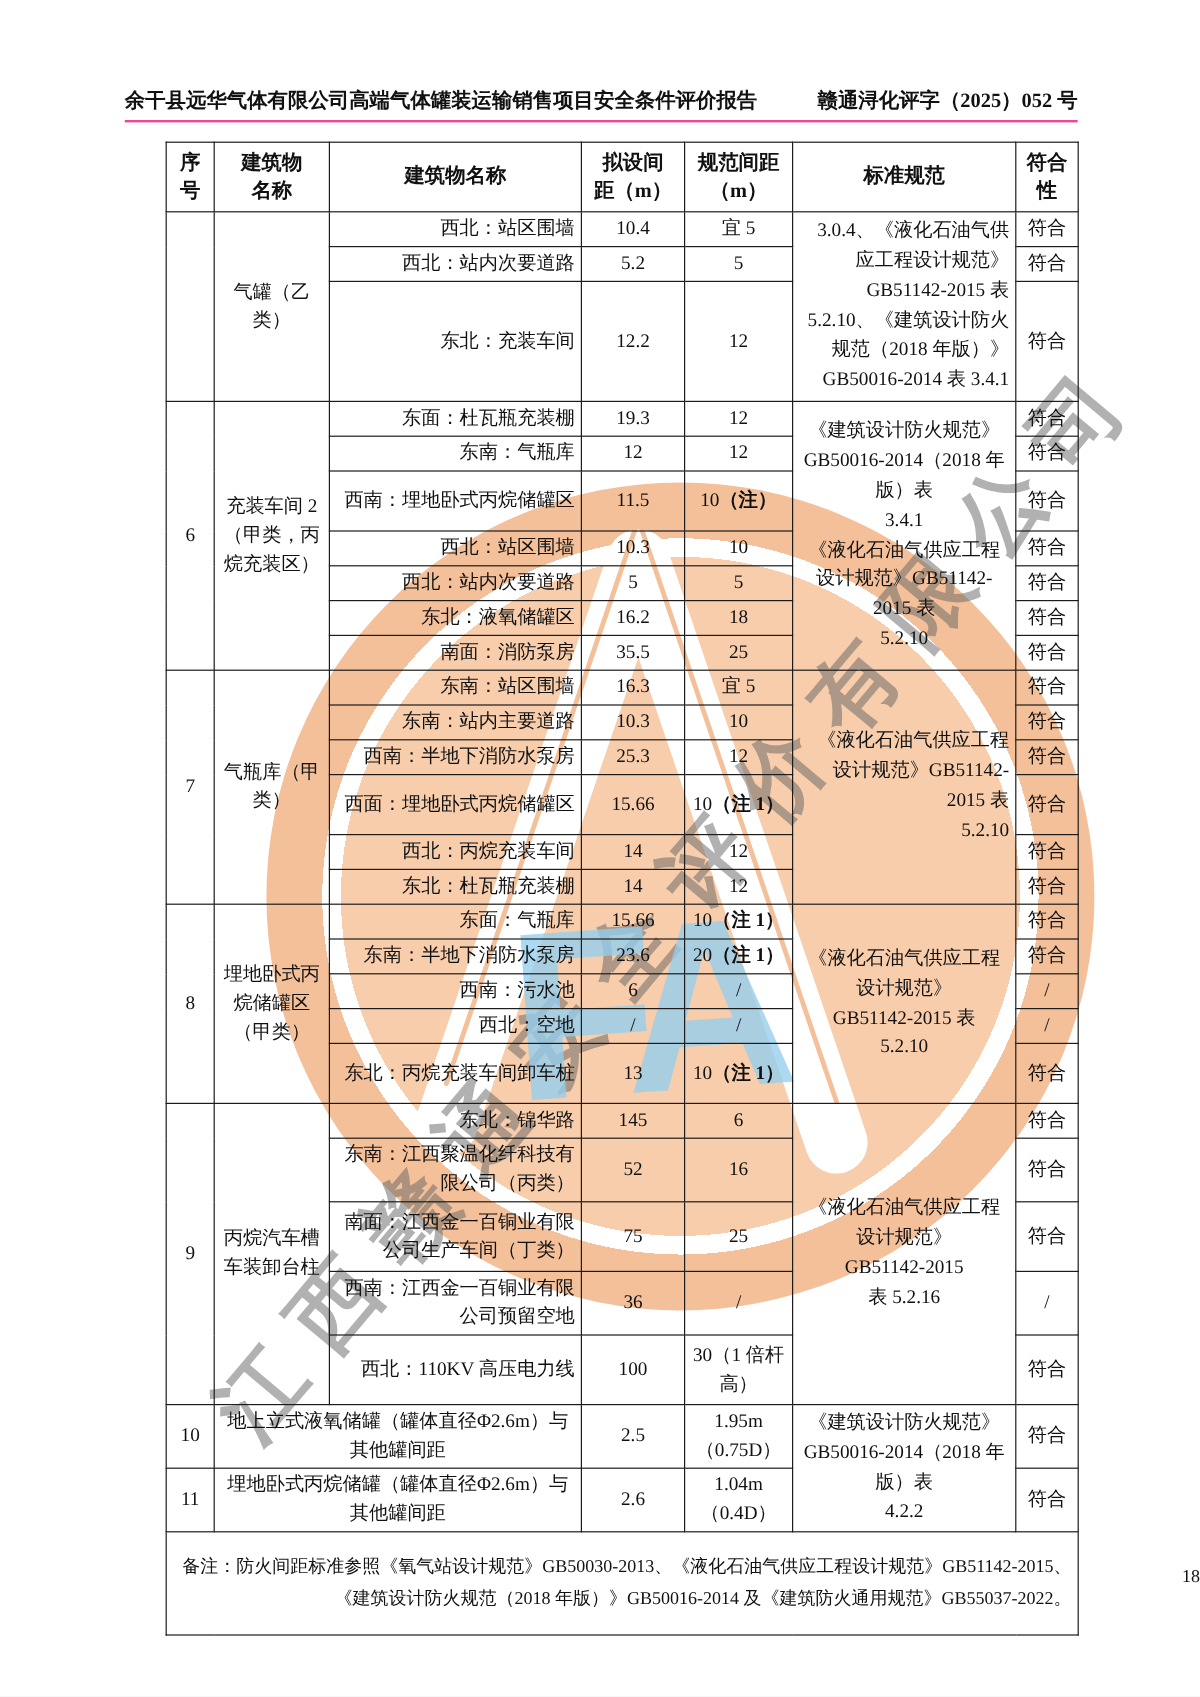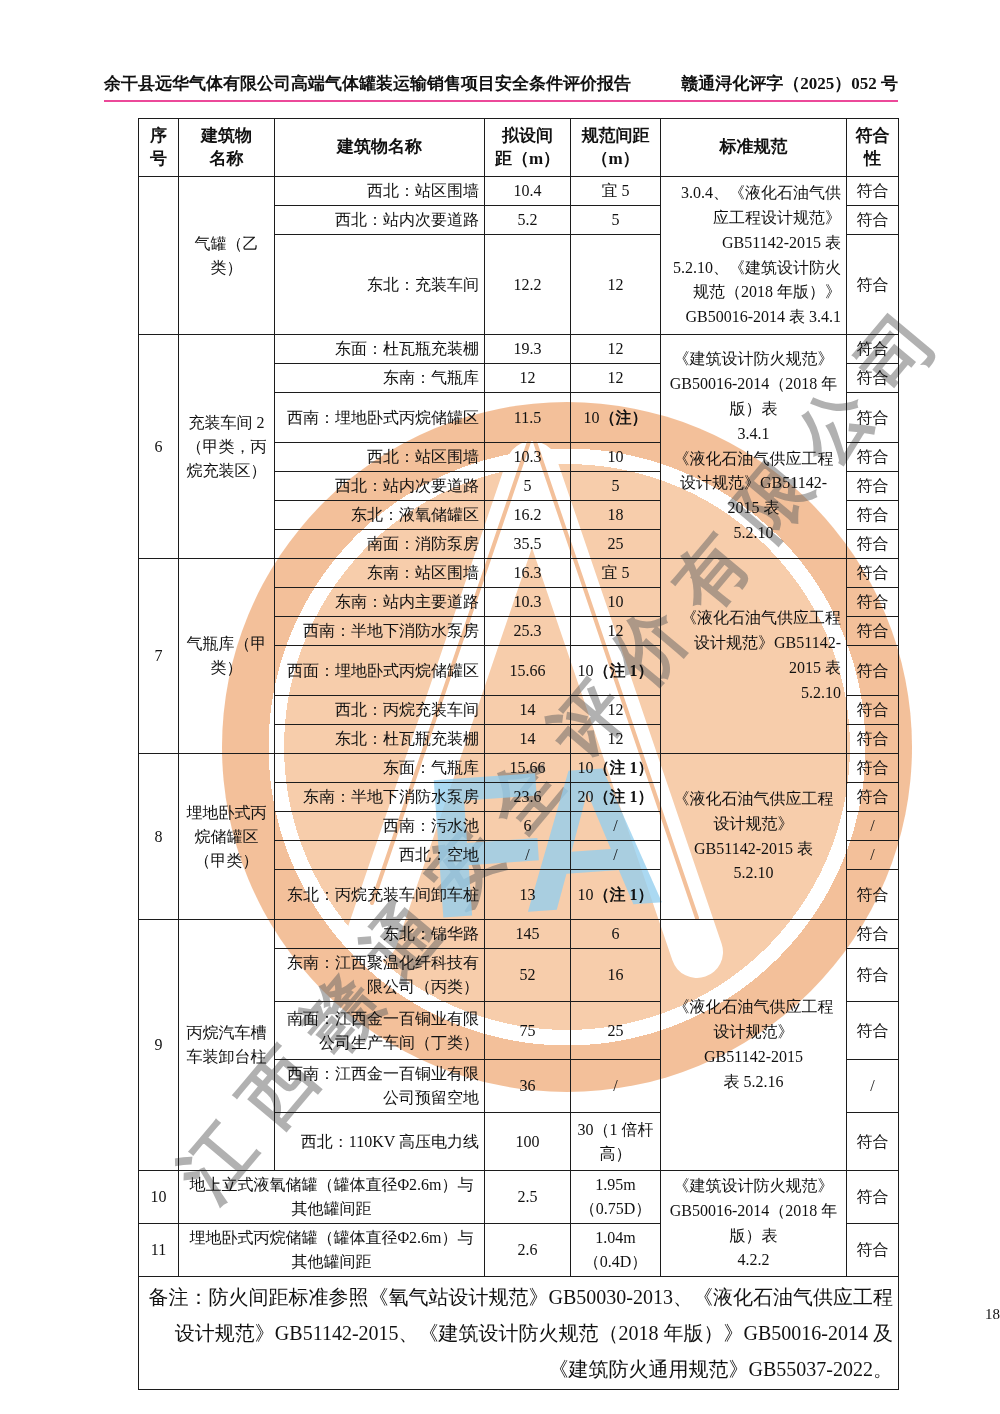--- a/index.html
+++ b/index.html
@@ -49,21 +49,21 @@
     font-size:17px;font-weight:bold;text-align:center;white-space:pre-line;line-height:1.35;
   }
   td.c{text-align:center;}
   td.l{text-align:right;}
   td.std{white-space:pre-line;line-height:1.55;}
   td.req{white-space:pre-line;}
   td.req b{font-weight:bold;}
   tr.h28{height:28px;} tr.h50{height:50px;} tr.h58{height:58px;}
   tr.h100{height:100px;margin-left:41px;} tr.h48{height:48px;} tr.h86{height:86px;}
   tr.hhead{height:58px;}
-  td.note{line-height:1.8;font-size:20px;padding:8px 10px;margin-top:34px;}
+  td.note{line-height:1.8;font-size:15px;padding:8px 10px;margin-top:34px;}
   
   .page-number{
     position:absolute;left:0;right:0;top:1306px;text-align:right;
     font-size:15px;z-index:2;
   }
 </style>
 </head>
 <body>
 
 <div class="page">

